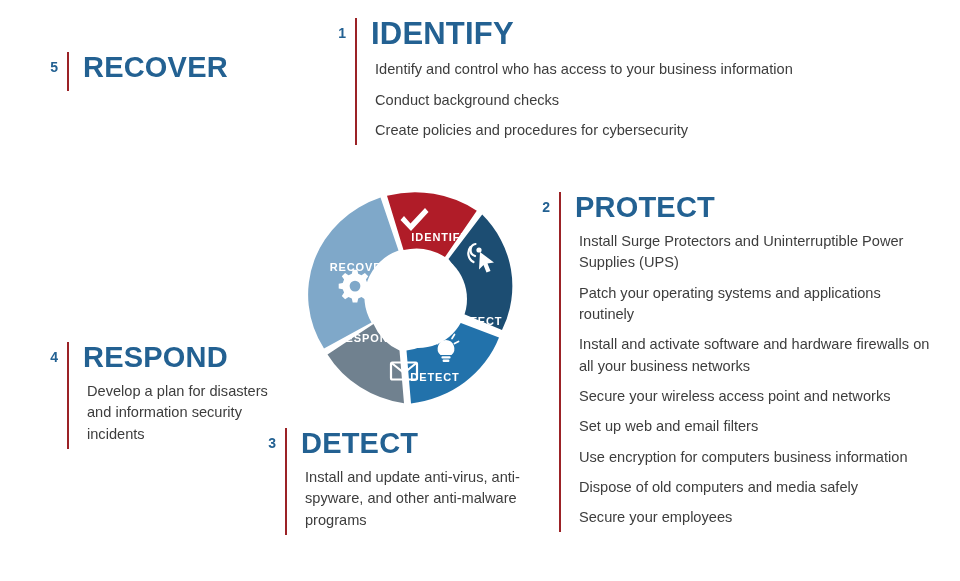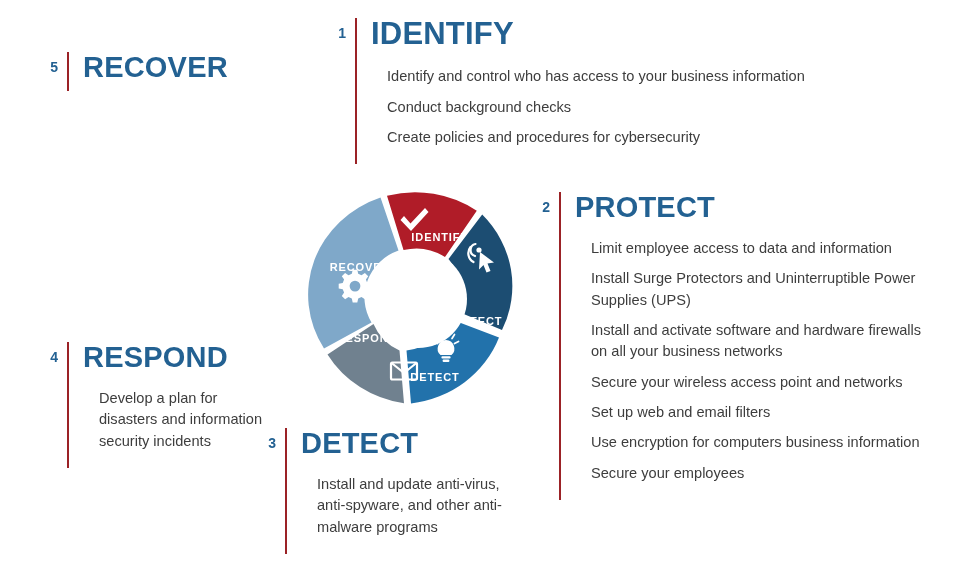--- a/index.html
+++ b/index.html
@@ -50,21 +50,21 @@
     font-size: 29px;
     font-weight: bold;
     color: #236192;
     line-height: 1.04;
     letter-spacing: 0.2px;
     margin-bottom: 9px;
   }
 
   .bullets {
     list-style: none;
-    margin: 16px;
+    margin: 4px;
     padding: 0;
   }
   .bullets li {
     font-size: 14.6px;
     line-height: 1.46;
     color: #3d3d3d;
     margin-bottom: 9px;
   }
   .bullets li:last-child { margin-bottom: 0; }
 
@@ -117,26 +117,27 @@
     </ul>
   </div>
 </div>
 
 <div class="section" id="sec-protect">
   <div class="sec-num">2</div>
   <div class="rule"></div>
   <div class="sec-body">
     <div class="sec-title">PROTECT</div>
     <ul class="bullets">
-      <li>Limit employee access to data and information</li>
       <li>Install Surge Protectors and Uninterruptible Power Supplies (UPS)</li>
+      <li>Patch your operating systems and applications routinely</li>
       <li>Install and activate software and hardware firewalls on all your business networks</li>
       <li>Secure your wireless access point and networks</li>
       <li>Set up web and email filters</li>
       <li>Use encryption for computers business information</li>
+      <li>Dispose of old computers and media safely</li>
       <li>Secure your employees</li>
     </ul>
   </div>
 </div>
 
 <div class="section" id="sec-respond">
   <div class="sec-num">4</div>
   <div class="rule"></div>
   <div class="sec-body">
     <div class="sec-title">RESPOND</div>

